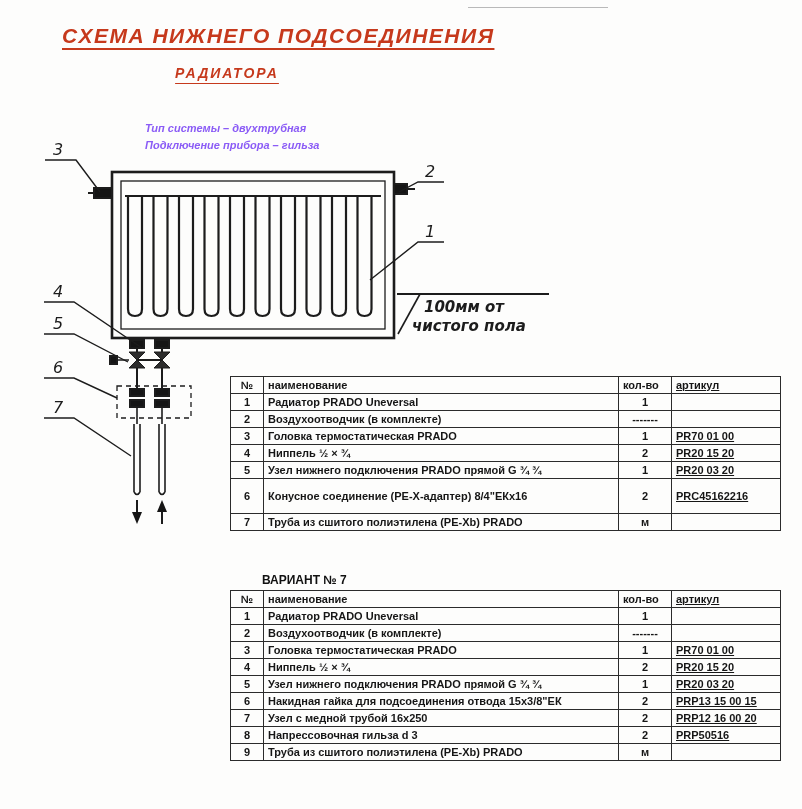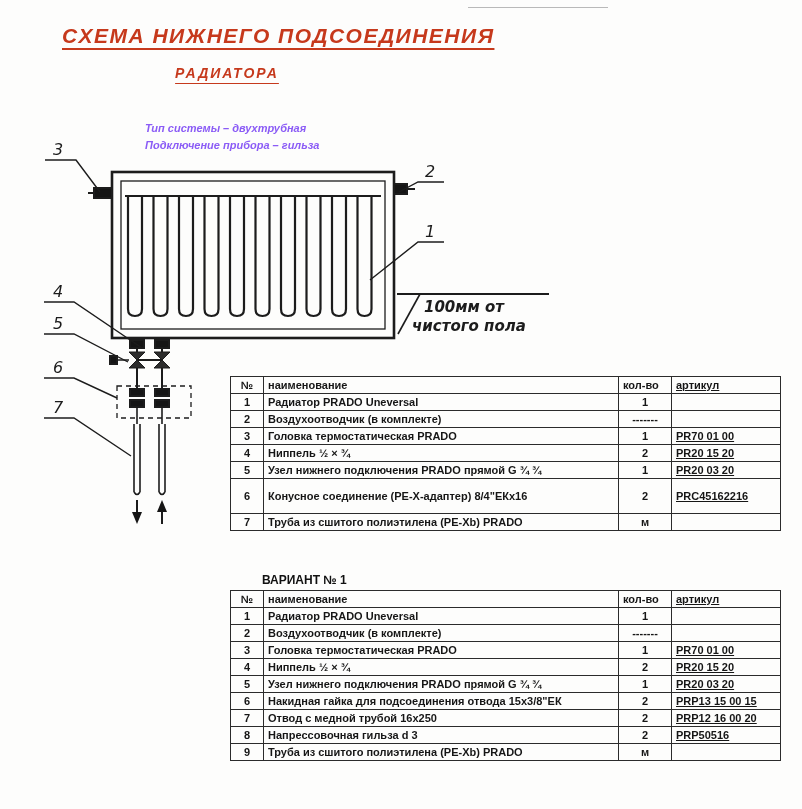--- a/index.html
+++ b/index.html
@@ -226,21 +226,21 @@
             <td class="c0">7</td>
             <td class="c1">Труба из сшитого полиэтилена (PE-Xb) PRADO</td>
             <td class="c2">м</td>
             <td class="c3"></td>
           </tr>
         </tbody>
       </table>
   </div>
 
   <div class="parts-block v2">
-    <div class="table-title">ВАРИАНТ № 1</div>
+    <div class="table-title">ВАРИАНТ № 7</div>
     <table class="parts" data-table="1">
         <thead>
           <tr>
             <th class="c0">№</th>
             <th class="c1">наименование</th>
             <th class="c2">кол-во</th>
             <th class="c3">артикул</th>
           </tr>
         </thead>
         <tbody>
@@ -275,21 +275,21 @@
             <td class="c3">PR20 03 20</td>
           </tr>
           <tr>
             <td class="c0">6</td>
             <td class="c1">Накидная гайка для подсоединения отвода 15х3/8"ЕК</td>
             <td class="c2">2</td>
             <td class="c3">PRP13 15 00 15</td>
           </tr>
           <tr>
             <td class="c0">7</td>
-            <td class="c1">Отвод с медной трубой 16х250</td>
+            <td class="c1">Узел с медной трубой 16х250</td>
             <td class="c2">2</td>
             <td class="c3">PRP12 16 00 20</td>
           </tr>
           <tr>
             <td class="c0">8</td>
             <td class="c1">Напрессовочная гильза d 3</td>
             <td class="c2">2</td>
             <td class="c3">PRP50516</td>
           </tr>
           <tr>

